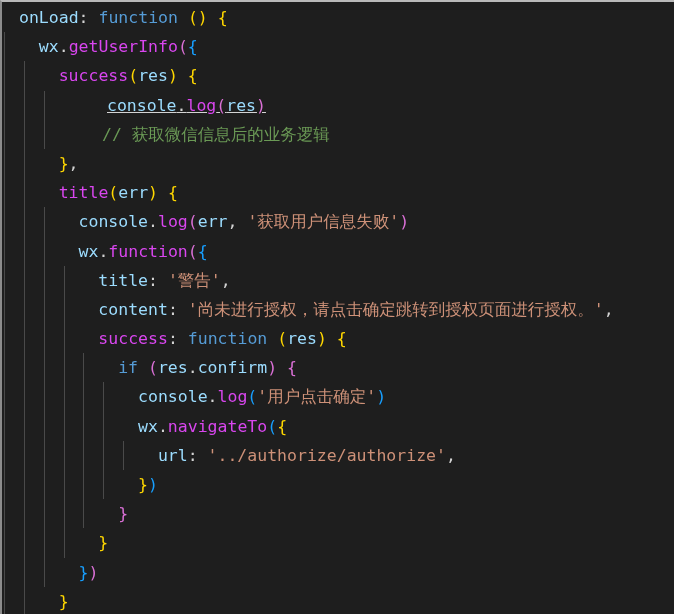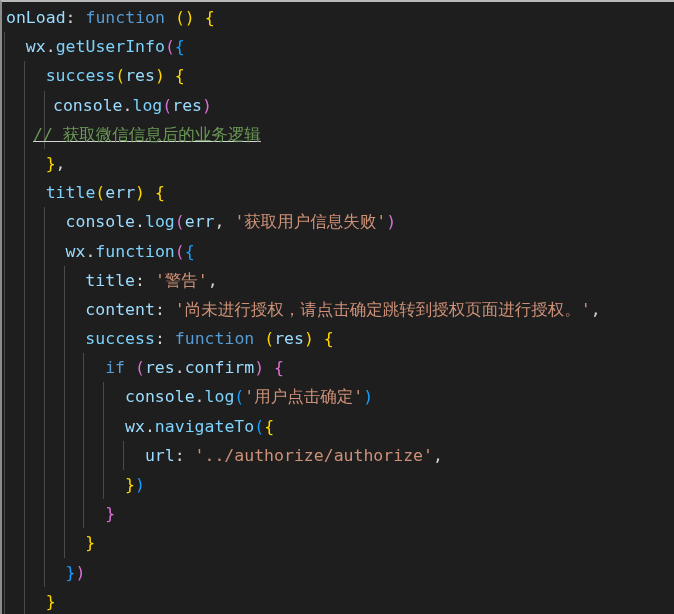--- a/index.html
+++ b/index.html
@@ -42,45 +42,45 @@
   .ind {
     position: absolute;
     top: 0;
     width: 1px;
     height: 29.2px;
     background: #4a4a4a;
   }
   .txt {
     position: relative;
     display: inline-block;
-    padding-left: 4px;
+    padding-left: 17px;
   }
   
   .pln { color: #d4d4d4; }
   .kw  { color: #569cd6; }
   .prop{ color: #9cdcfe; }
   .var { color: #9cdcfe; }
-  .fn  { color: #7dd3fc; }
+  .fn  { color: #d946ef; }
   .str { color: #ce9178; }
   .com { color: #6a9955; }
   .b1  { color: #ffd700; }
   .b2  { color: #da70d6; }
   .b3  { color: #179fff; }
   .op  { color: #d4d4d4; }
 </style>
 </head>
 <body>
 
 <div id="editor">
   <div id="code">
       <div class="line"><span class="txt" style="margin-left: 0px;"><span class="prop">onLoad</span><span class="op">:</span><span class="pln"> </span><span class="kw">function</span><span class="pln"> </span><span class="b1">(</span><span class="b1">)</span><span class="pln"> </span><span class="b1">{</span></span></div>
       <div class="line"><div class="ind" style="left: 2px;"></div><span class="txt" style="margin-left: 19.84px;"><span class="var">wx</span><span class="op">.</span><span class="fn">getUserInfo</span><span class="b2">(</span><span class="b3">{</span></span></div>
       <div class="line"><div class="ind" style="left: 2px;"></div><div class="ind" style="left: 21.84px;"></div><span class="txt" style="margin-left: 39.68px;"><span class="fn">success</span><span class="b1">(</span><span class="prop">res</span><span class="b1">)</span><span class="pln"> </span><span class="b1">{</span></span></div>
-      <div class="line"><div class="ind" style="left: 2px;"></div><div class="ind" style="left: 21.84px;"></div><div class="ind" style="left: 41.68px;"></div><span class="txt" style="margin-left: 47px;"><span class="var">console</span><span class="op">.</span><span class="fn">log</span><span class="b2">(</span><span class="prop">res</span><span class="b2">)</span></span></div>
-      <div class="line"><div class="ind" style="left: 2px;"></div><div class="ind" style="left: 21.84px;"></div><div class="ind" style="left: 41.68px;"></div><span class="txt" style="margin-left: 27px; text-decoration: underline;"><span class="com">// 获取微信信息后的业务逻辑</span></span></div>
+      <div class="line"><div class="ind" style="left: 2px;"></div><div class="ind" style="left: 21.84px;"></div><div class="ind" style="left: 41.68px;"></div><span class="txt" style="margin-left: 88px; text-decoration: underline;"><span class="var">console</span><span class="op">.</span><span class="fn">log</span><span class="b2">(</span><span class="prop">res</span><span class="b2">)</span></span></div>
+      <div class="line"><div class="ind" style="left: 2px;"></div><div class="ind" style="left: 21.84px;"></div><div class="ind" style="left: 41.68px;"></div><span class="txt" style="margin-left: 83px;"><span class="com">// 获取微信信息后的业务逻辑</span></span></div>
       <div class="line"><div class="ind" style="left: 2px;"></div><div class="ind" style="left: 21.84px;"></div><span class="txt" style="margin-left: 39.68px;"><span class="b1">}</span><span class="op">,</span></span></div>
       <div class="line"><div class="ind" style="left: 2px;"></div><div class="ind" style="left: 21.84px;"></div><span class="txt" style="margin-left: 39.68px;"><span class="fn">title</span><span class="b1">(</span><span class="prop">err</span><span class="b1">)</span><span class="pln"> </span><span class="b1">{</span></span></div>
       <div class="line"><div class="ind" style="left: 2px;"></div><div class="ind" style="left: 21.84px;"></div><div class="ind" style="left: 41.68px;"></div><span class="txt" style="margin-left: 59.52px;"><span class="var">console</span><span class="op">.</span><span class="fn">log</span><span class="b2">(</span><span class="prop">err</span><span class="op">, </span><span class="str">'获取用户信息失败'</span><span class="b2">)</span></span></div>
       <div class="line"><div class="ind" style="left: 2px;"></div><div class="ind" style="left: 21.84px;"></div><div class="ind" style="left: 41.68px;"></div><span class="txt" style="margin-left: 59.52px;"><span class="var">wx</span><span class="op">.</span><span class="fn">function</span><span class="b2">(</span><span class="b3">{</span></span></div>
       <div class="line"><div class="ind" style="left: 2px;"></div><div class="ind" style="left: 21.84px;"></div><div class="ind" style="left: 41.68px;"></div><div class="ind" style="left: 61.52px;"></div><span class="txt" style="margin-left: 79.36px;"><span class="prop">title</span><span class="op">:</span><span class="pln"> </span><span class="str">'警告'</span><span class="op">,</span></span></div>
       <div class="line"><div class="ind" style="left: 2px;"></div><div class="ind" style="left: 21.84px;"></div><div class="ind" style="left: 41.68px;"></div><div class="ind" style="left: 61.52px;"></div><span class="txt" style="margin-left: 79.36px;"><span class="prop">content</span><span class="op">:</span><span class="pln"> </span><span class="str">'尚未进行授权，请点击确定跳转到授权页面进行授权。'</span><span class="op">,</span></span></div>
       <div class="line"><div class="ind" style="left: 2px;"></div><div class="ind" style="left: 21.84px;"></div><div class="ind" style="left: 41.68px;"></div><div class="ind" style="left: 61.52px;"></div><span class="txt" style="margin-left: 79.36px;"><span class="fn">success</span><span class="op">:</span><span class="pln"> </span><span class="kw">function</span><span class="pln"> </span><span class="b1">(</span><span class="prop">res</span><span class="b1">)</span><span class="pln"> </span><span class="b1">{</span></span></div>
       <div class="line"><div class="ind" style="left: 2px;"></div><div class="ind" style="left: 21.84px;"></div><div class="ind" style="left: 41.68px;"></div><div class="ind" style="left: 61.52px;"></div><div class="ind" style="left: 81.36px;"></div><span class="txt" style="margin-left: 99.2px;"><span class="kw">if</span><span class="pln"> </span><span class="b2">(</span><span class="var">res</span><span class="op">.</span><span class="prop">confirm</span><span class="b2">)</span><span class="pln"> </span><span class="b2">{</span></span></div>
       <div class="line"><div class="ind" style="left: 2px;"></div><div class="ind" style="left: 21.84px;"></div><div class="ind" style="left: 41.68px;"></div><div class="ind" style="left: 61.52px;"></div><div class="ind" style="left: 81.36px;"></div><div class="ind" style="left: 101.2px;"></div><span class="txt" style="margin-left: 119.04px;"><span class="var">console</span><span class="op">.</span><span class="fn">log</span><span class="b3">(</span><span class="str">'用户点击确定'</span><span class="b3">)</span></span></div>
       <div class="line"><div class="ind" style="left: 2px;"></div><div class="ind" style="left: 21.84px;"></div><div class="ind" style="left: 41.68px;"></div><div class="ind" style="left: 61.52px;"></div><div class="ind" style="left: 81.36px;"></div><div class="ind" style="left: 101.2px;"></div><span class="txt" style="margin-left: 119.04px;"><span class="var">wx</span><span class="op">.</span><span class="fn">navigateTo</span><span class="b3">(</span><span class="b1">{</span></span></div>

